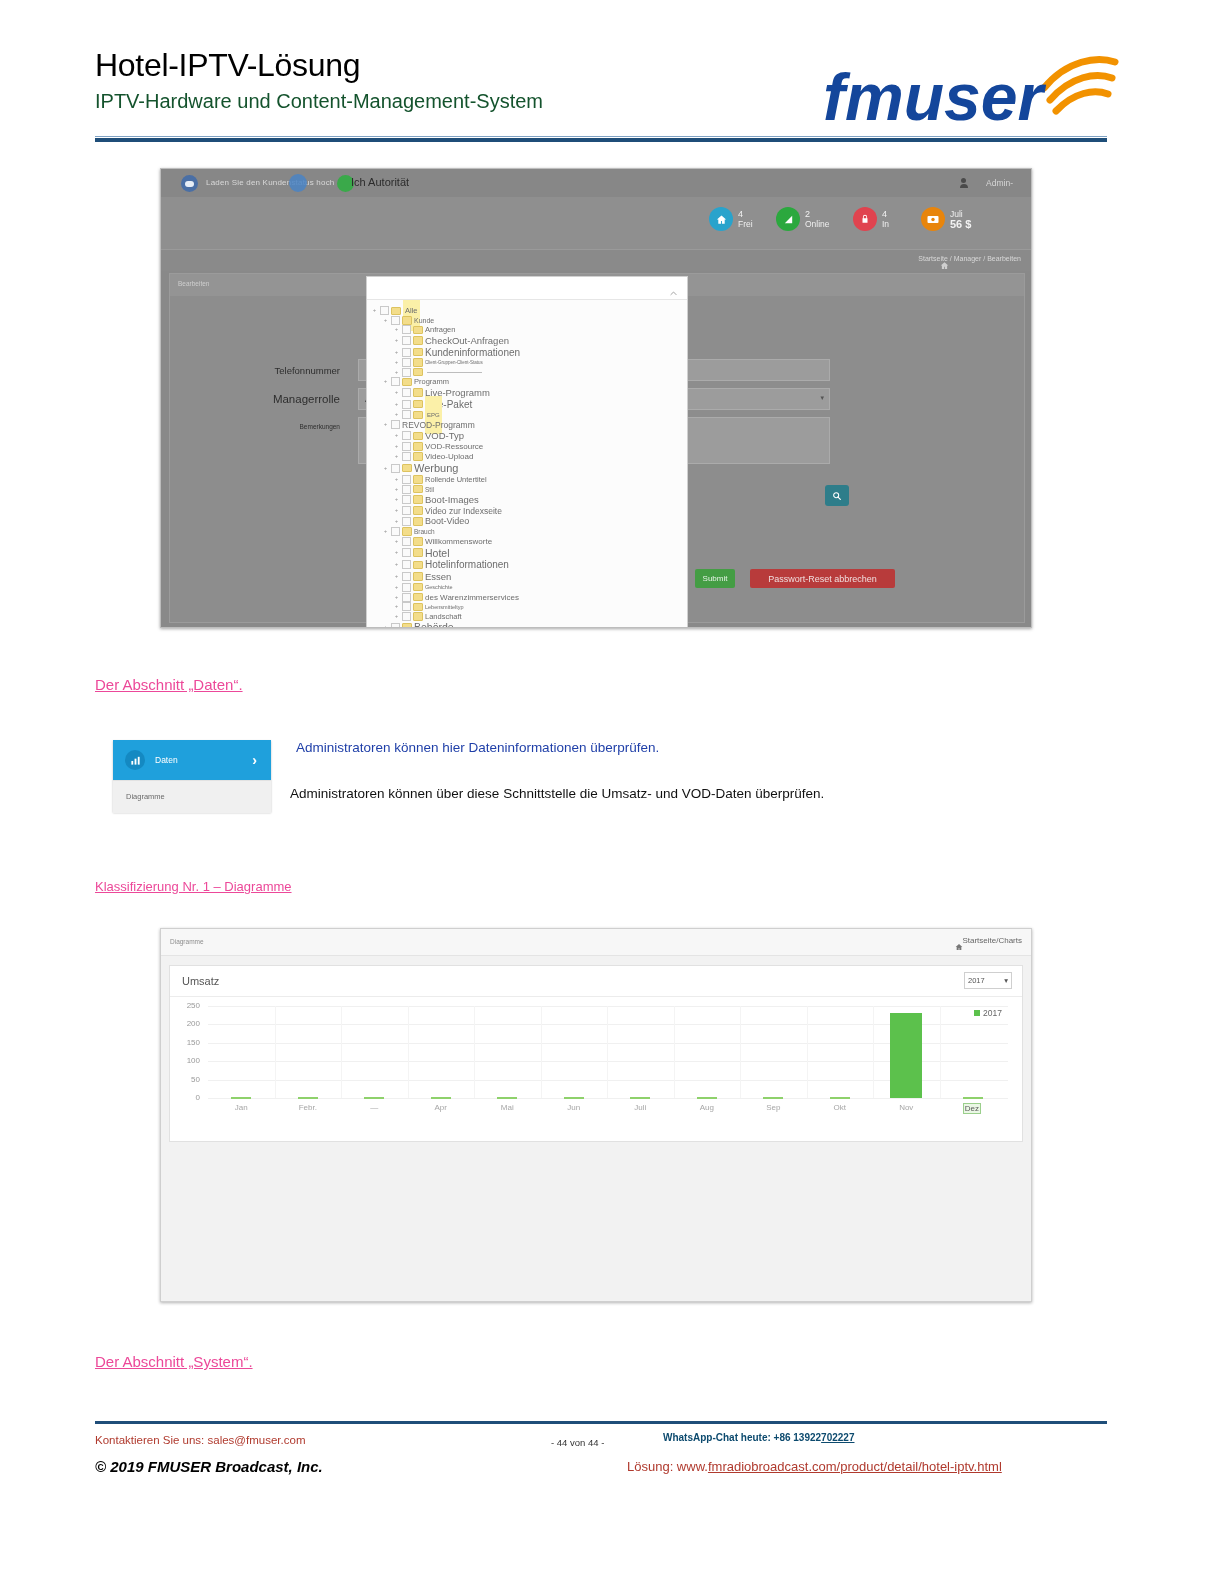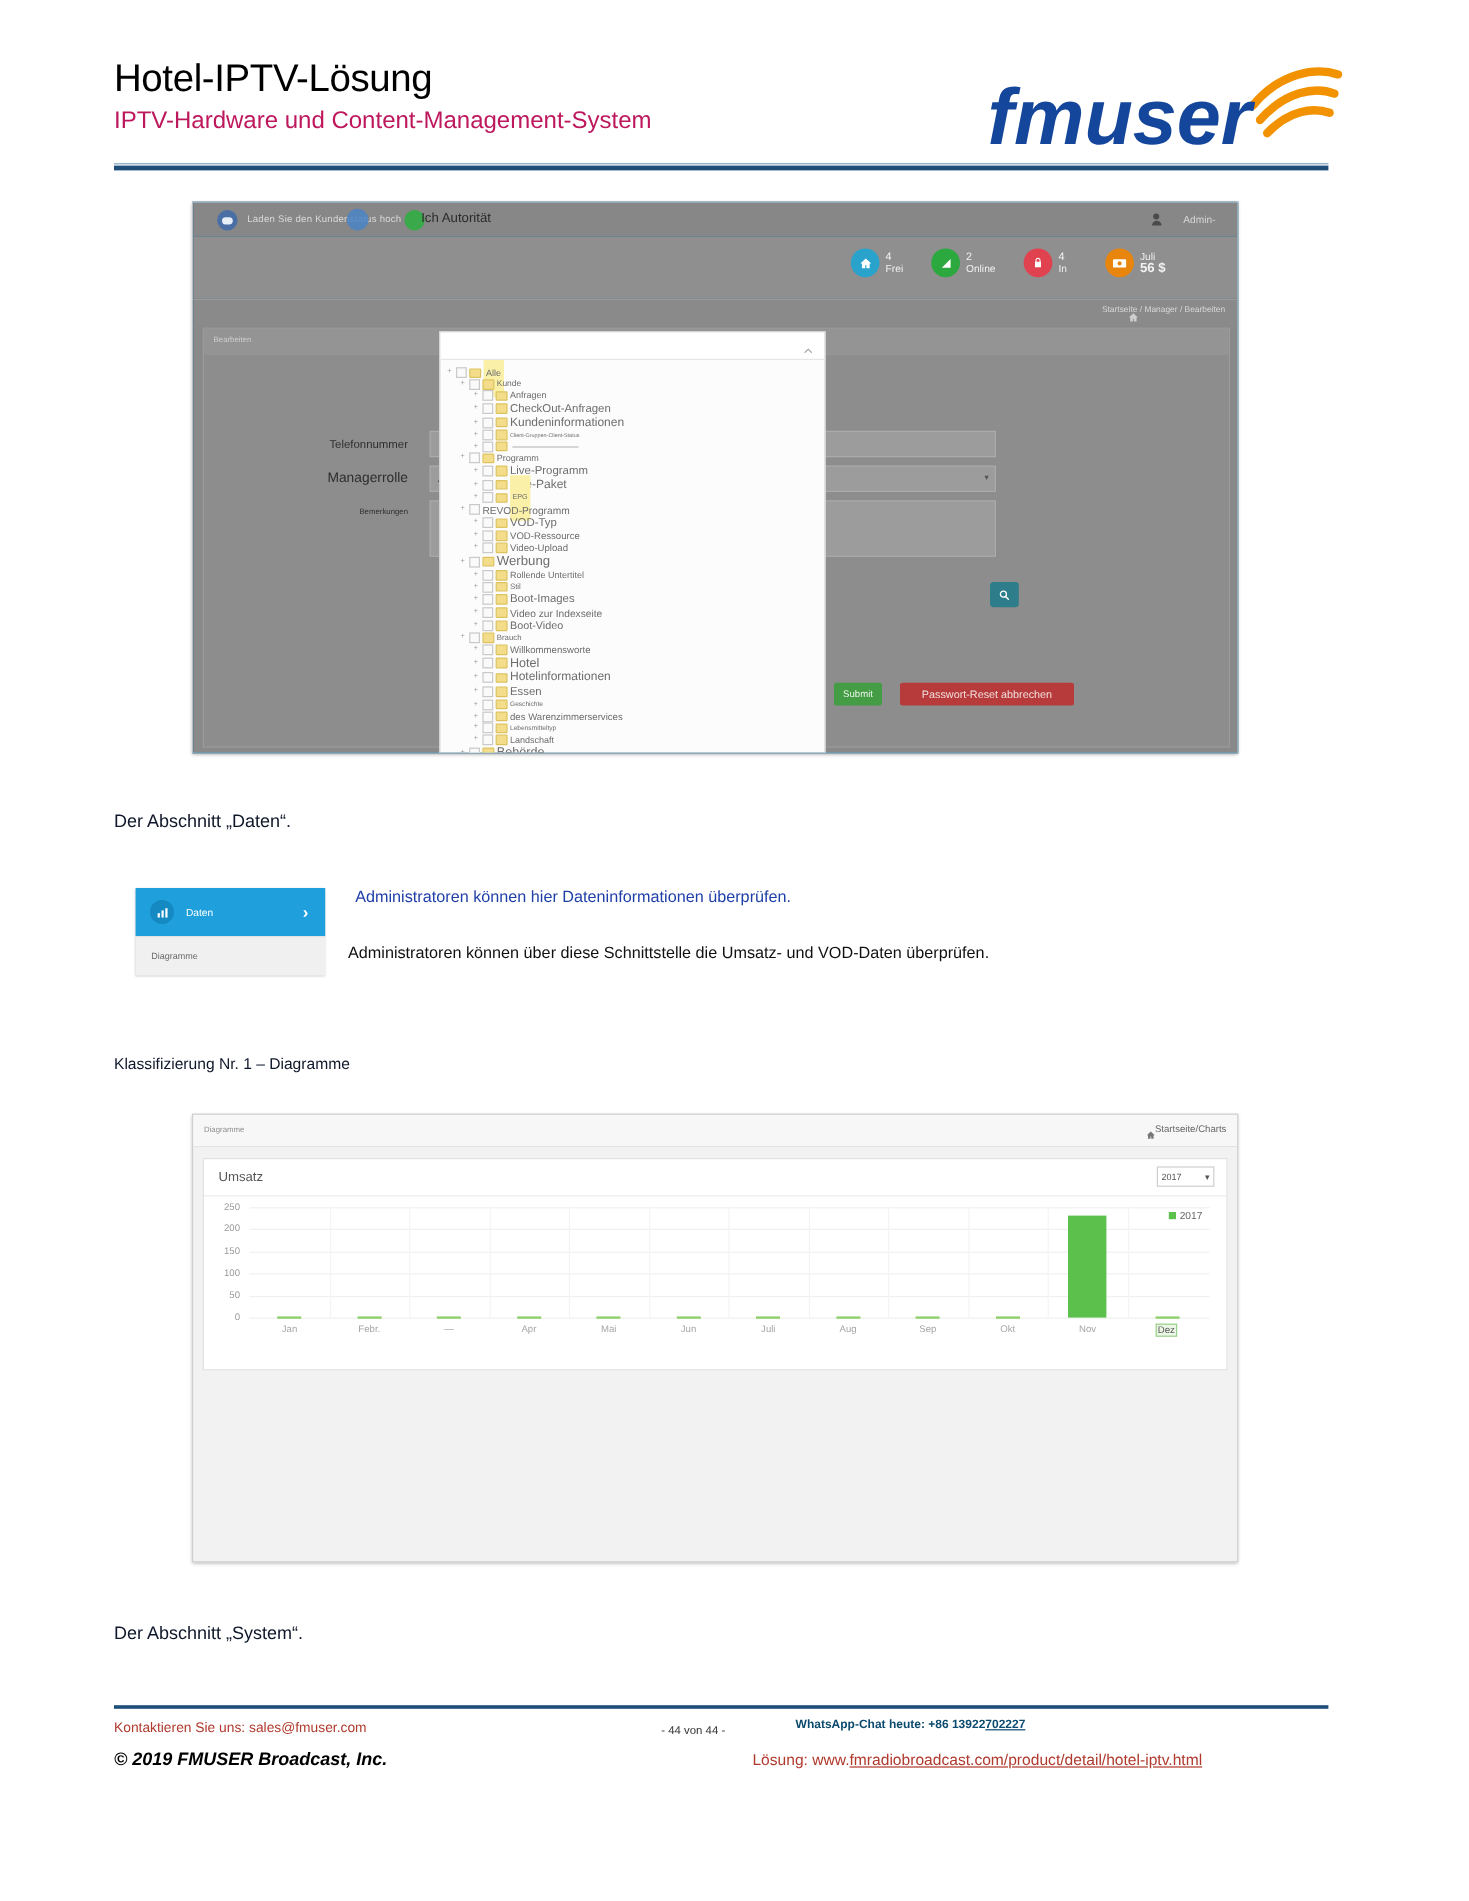--- a/index.html
+++ b/index.html
@@ -9,32 +9,32 @@
     font-family:"Liberation Sans", sans-serif;
     color:#111;
     overflow:hidden;
     position:relative;
   }
   .page{position:relative;width:1224px;height:1584px;}
 
   
   .hdr{position:absolute;left:95px;top:45px;width:1010px;height:95px;}
   .hdr-title{font-size:32px;font-weight:400;letter-spacing:-0.3px;color:#000;line-height:40px;}
-  .hdr-sub{font-size:20px;font-weight:400;color:#be185d;line-height:28px;margin-top:2px;}
+  .hdr-sub{font-size:20px;font-weight:400;color:#14532d;line-height:28px;margin-top:2px;}
   .hdr-rule{position:absolute;left:95px;top:138px;width:1012px;height:4px;background:#1f4e79;}
   .hdr-rule2{position:absolute;left:95px;top:136px;width:1012px;height:1px;background:#7fa2c4;}
 
   
   .logo{position:absolute;right:95px;top:48px;width:310px;height:88px;}
   .logo svg{display:block;}
 
   
   .shot1{
     position:absolute;left:160px;top:168px;width:870px;height:458px;
-    background:#0369a1;border:1px solid #bdbdbd;
+    background:#5eead4;border:1px solid #bdbdbd;
     box-shadow:0 1px 3px rgba(0,0,0,.35);
     overflow:hidden;
   }
   .s1-topbar{position:absolute;left:0;top:0;width:870px;height:28px;background:#878787;}
   .s1-cloud{position:absolute;left:20px;top:6px;width:17px;height:17px;border-radius:50%;
     background:#4a6fa5;display:flex;align-items:center;justify-content:center;}
   .s1-cloud .c{width:9px;height:6px;background:#e7eef7;border-radius:5px;}
   .s1-upload-txt{position:absolute;left:45px;top:9px;font-size:8px;color:#d9d9d9;letter-spacing:.2px;}
   .s1-dot2{position:absolute;left:128px;top:5px;width:18px;height:18px;border-radius:50%;background:#4a84c4;opacity:.85;}
   .s1-auth-dot{position:absolute;left:176px;top:6px;width:17px;height:17px;border-radius:50%;background:#3aa94a;}
@@ -82,21 +82,21 @@
   .tree-body{padding:6px 0 0 4px;}
   .tnode{display:flex;align-items:center;height:9.6px;white-space:nowrap;}
   .tplus{width:7px;height:7px;margin-right:2px;font-size:6px;color:#999;display:inline-block;text-align:center;line-height:7px;flex:0 0 auto;}
   .tchk{width:7px;height:7px;border:1px solid #c9c9c9;background:#fafafa;margin-right:2px;flex:0 0 auto;}
   .tfolder{width:8px;height:6.5px;background:#f3dd8a;border:1px solid #ddc35f;border-radius:1px;margin-right:2px;flex:0 0 auto;}
   .tlbl{color:#6d6d6d;}
   .tlbl.hi{background:#fbf0a8;padding:16px 2px;}
   .tbar{height:1px;background:#bdbdbd;width:55px;margin-left:2px;}
 
   
-  .para{position:absolute;font-size:15px;color:#0f172a;}
+  .para{position:absolute;font-size:15px;color:#ec4899;text-decoration:underline;}
 
   
   .nav-widget{position:absolute;left:113px;top:740px;width:158px;height:72px;box-shadow:0 1px 2px rgba(0,0,0,.25);}
   .nav-top{height:40px;background:#1fa0dc;position:relative;}
   .nav-ic{position:absolute;left:12px;top:10px;width:20px;height:20px;border-radius:50%;background:#1489c2;
           display:flex;align-items:center;justify-content:center;}
   .nav-lbl{position:absolute;left:42px;top:15px;font-size:8.5px;color:#fff;}
   .nav-arrow{position:absolute;right:14px;top:11px;font-size:14px;color:#fff;font-weight:bold;line-height:18px;}
   .nav-bot{height:32px;background:#f0f0f0;position:relative;border-top:1px solid #e2e2e2;}
   .nav-bot span{position:absolute;left:13px;top:11px;font-size:7.5px;color:#6a6a6a;}

